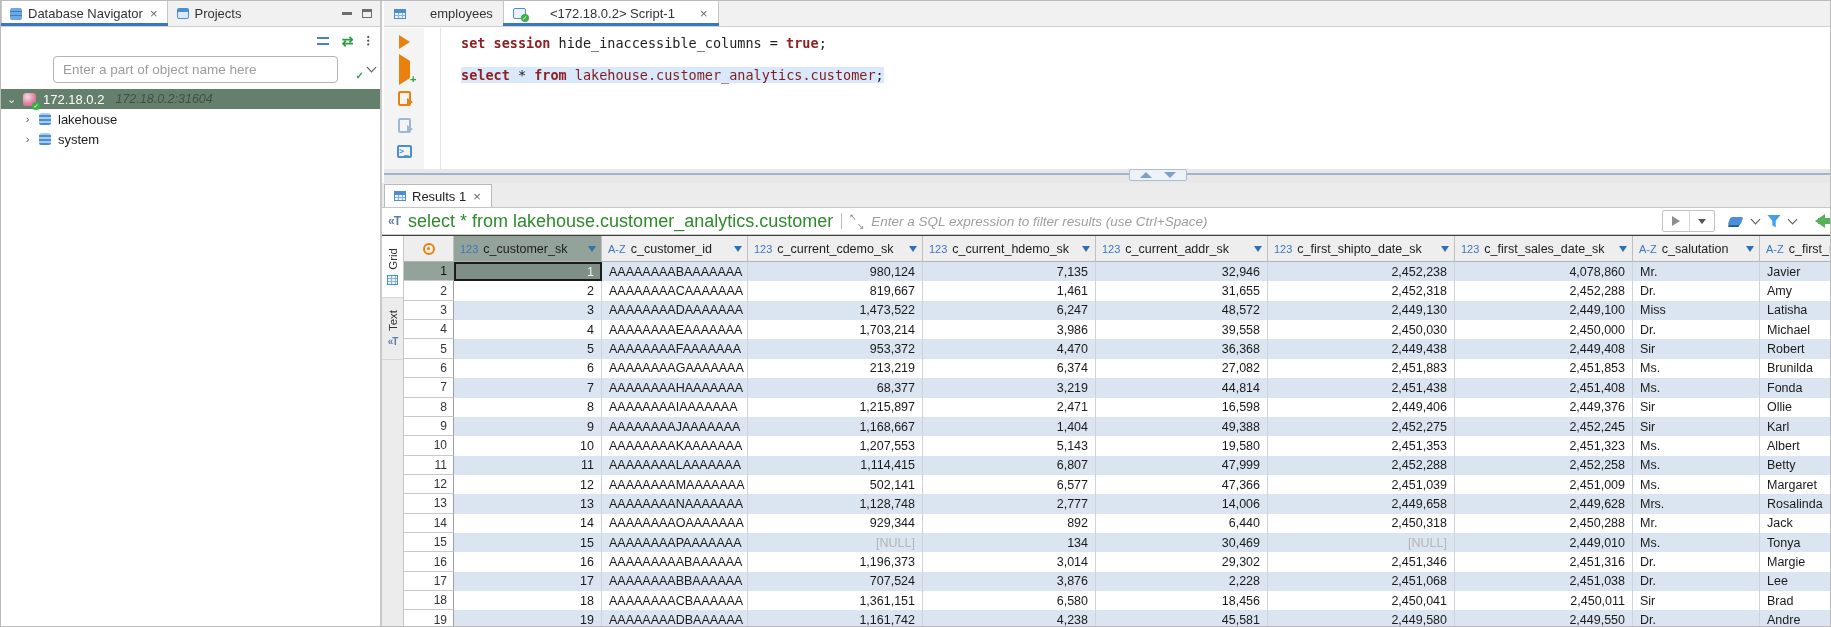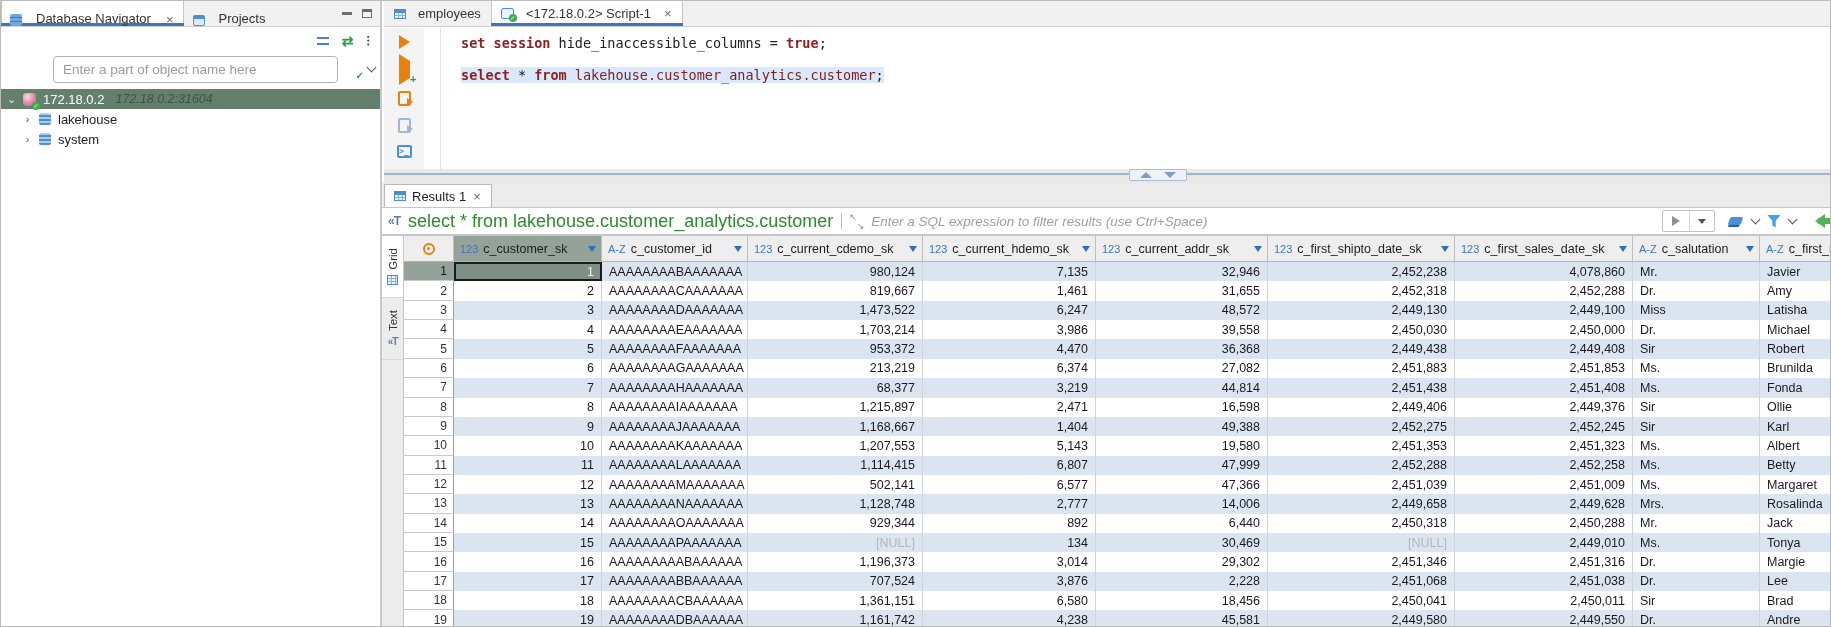--- a/index.html
+++ b/index.html
@@ -5,21 +5,21 @@
   * { margin:0; padding:0; box-sizing:border-box; }
   html,body { background:#d9d9d9; }
   .app {
     position:relative; width:1831px; height:627px; overflow:hidden;
     background:#fff; font-family:"Liberation Sans",sans-serif; color:#222;
     border:1px solid #bbb;
   }
   
   .left-panel { position:absolute; left:0; top:0; width:381px; height:627px; background:#fff; border-right:2px solid #c9c9c9; }
   .ptabbar { height:26px; background:#f1f1f1; border-bottom:1px solid #cfcfcf; display:flex; align-items:stretch; }
-  .ptab { display:flex; align-items:flex-end; gap:14px; padding:0 9px; font-size:13px; color:#333; position:relative; }
+  .ptab { display:flex; align-items:center; gap:6px; padding:0 9px; font-size:13px; color:#333; position:relative; }
   .ptab.active { background:#fff; box-shadow:inset 0 -3px 0 #3a77c2, inset -1px 0 0 #c6c6c6, inset 1px 0 0 #c6c6c6; }
   .close-x { color:#666; font-size:13px; line-height:1; padding:0 1px; cursor:default; }
   .win-btns { margin-left:auto; display:flex; align-items:center; gap:10px; padding-right:8px; }
   .min-glyph { width:10px; height:3px; border-top:2px solid #6d6d6d; border-bottom:1px solid #6d6d6d; }
   .max-glyph { width:10px; height:9px; border:1.5px solid #6d6d6d; border-top:3px solid #6d6d6d; }
 
   .panel-toolbar { height:28px; display:flex; justify-content:flex-end; align-items:center; gap:13px; padding-right:10px; }
   .collapse-icon { width:12px; height:8px; border-top:2px solid #4a7edb; border-bottom:2px solid #4a7edb; }
   .link-icon { color:#2f9e44; font-size:14px; font-weight:bold; line-height:1; }
   .kebab-icon { color:#555; font-size:13px; font-weight:bold; letter-spacing:0; line-height:0.5; text-align:center; }
@@ -43,21 +43,21 @@
   .bunny::after { content:"✓"; position:absolute; right:-4px; bottom:-4px; width:8px; height:8px; border-radius:50%; background:#3fae49; color:#fff; font-size:6px; line-height:8px; text-align:center; }
   .dbcyl { width:12px; height:12px; border-radius:3px 3px 2px 2px; flex:none;
     background:linear-gradient(#a9cbec 0 2px,#4a8fd3 2px 4px,#a9cbec 4px 6px,#4a8fd3 6px 8px,#a9cbec 8px 10px,#4a8fd3 10px 12px); }
   .dbstack { width:12px; height:12px; border-radius:2px; flex:none;
     background:linear-gradient(#6fa8e0 0 3px,#3b7cc4 3px 4px,#6fa8e0 4px 7px,#3b7cc4 7px 8px,#6fa8e0 8px 12px); }
   .proj-icon { width:12px; height:11px; border:1.5px solid #4a8fd3; border-top:4px solid #4a8fd3; border-radius:2px; background:#dceafc; flex:none; }
 
   
   .editor { position:absolute; left:383px; top:0; right:0; height:168px; background:#fff; }
   .etabbar { height:26px; background:#f1f1f1; border-bottom:1px solid #cfcfcf; display:flex; align-items:stretch; }
-  .etab { display:flex; align-items:center; gap:12px; padding:0 10px; font-size:13px; color:#333; }
+  .etab { display:flex; align-items:center; gap:24px; padding:0 10px; font-size:13px; color:#333; }
   .etab.active { background:#fff; box-shadow:inset 0 -3px 0 #3a77c2, inset -1px 0 0 #c6c6c6, inset 1px 0 0 #c6c6c6; }
   .tbl-icon { width:12px; height:10px; border:1px solid #4a8fd3; background:
       linear-gradient(#4a8fd3 0 3px, transparent 3px),
       repeating-linear-gradient(90deg, transparent 0 3px, #8ab4de 3px 4px),
       repeating-linear-gradient(transparent 0 2px, #8ab4de 2px 3px), #eaf3fc; flex:none; }
   .sqlfile-icon { width:13px; height:11px; border:1.5px solid #4a8fd3; border-radius:2px; background:#eaf3fc; position:relative; flex:none; }
   .sqlfile-icon::after { content:"✓"; position:absolute; right:-4px; bottom:-4px; width:8px; height:8px; border-radius:50%; background:#3fae49; color:#fff; font-size:6px; line-height:8px; text-align:center; }
 
   .etoolbar { position:absolute; left:0; top:27px; width:40px; bottom:0; background:#f4f4f4; display:flex; flex-direction:column; align-items:center; padding-top:7px; gap:12px; }
   .play-icon { width:0; height:0; border-top:7px solid transparent; border-bottom:7px solid transparent; border-left:11px solid #e8820c; }
@@ -79,21 +79,21 @@
   .hl { background:#d9e8fb; }
 
   
   .sash { position:absolute; left:383px; right:0; top:168px; height:14px; background:#e8e8e8; }
   .sash::before { content:""; position:absolute; left:0; right:0; top:4px; height:2px; background:#9db4cb; }
   .sash-handle { position:absolute; left:745px; top:0; width:58px; height:12px; background:#eef2f7; border:1px solid #a9bdd3; border-radius:2px; display:flex; align-items:center; justify-content:center; gap:12px; }
   .tri-up { width:0; height:0; border-left:6px solid transparent; border-right:6px solid transparent; border-bottom:6px solid #7f9fc6; }
   .tri-down { width:0; height:0; border-left:6px solid transparent; border-right:6px solid transparent; border-top:6px solid #7f9fc6; }
 
   
-  .results { position:absolute; left:381px; top:182px; right:0; bottom:0; background:#fdba74; }
+  .results { position:absolute; left:381px; top:182px; right:0; bottom:0; background:#404040; }
   .rtabbar { height:25px; background:#ececec; border-bottom:1px solid #c6c6c6; display:flex; align-items:stretch; padding-left:2px; }
   .rtab { display:flex; align-items:center; gap:6px; padding:0 9px; font-size:13px; background:#fff; border:1px solid #b9b9b9; border-bottom:none; margin-top:1px; }
 
   .filterbar { height:27px; background:#fff; border-bottom:1px solid #c9c9c9; display:flex; align-items:center; gap:8px; padding:0 0 0 6px; }
   .sqlT { color:#5b7ea6; font-size:12px; font-weight:bold; letter-spacing:-1px; flex:none; }
   .fquery { color:#2d8a2d; font-size:18px; white-space:nowrap; }
   .fsep { width:1px; height:16px; background:#bbb; }
   .expand-icon { position:relative; width:13px; height:13px; flex:none; }
   .expand-icon::before { content:"↖"; position:absolute; left:-1px; top:-3px; font-size:9px; color:#8a8a8a; }
   .expand-icon::after { content:"↘"; position:absolute; right:-1px; bottom:-3px; font-size:9px; color:#8a8a8a; }

